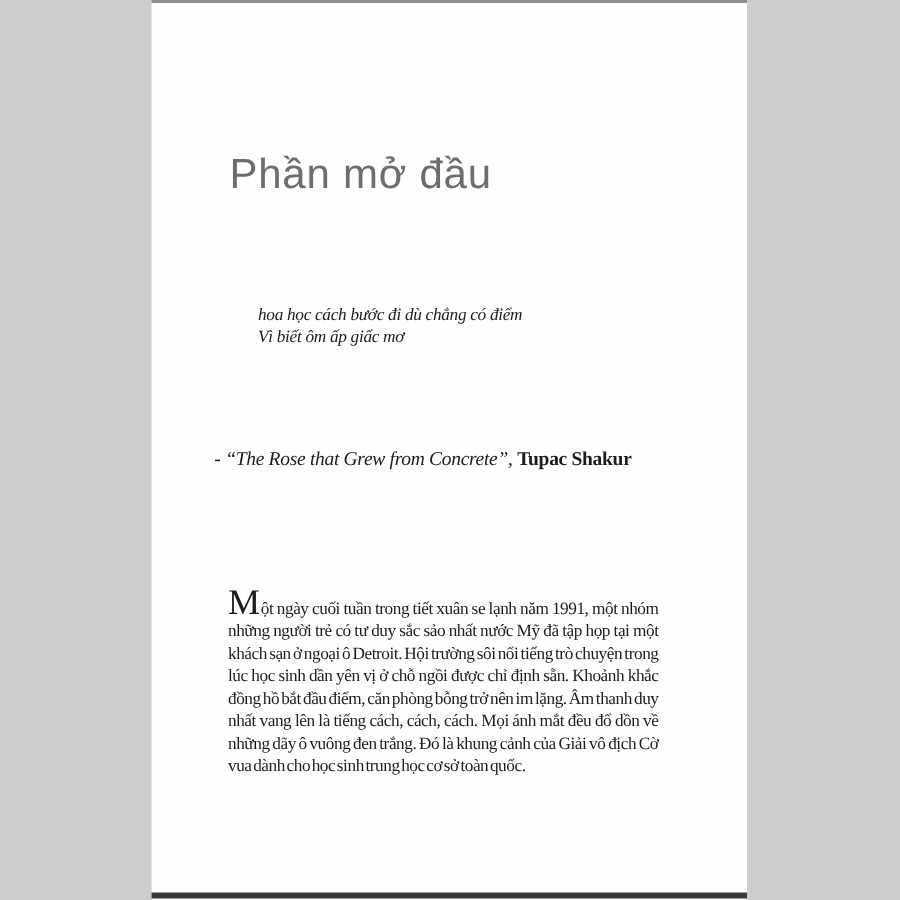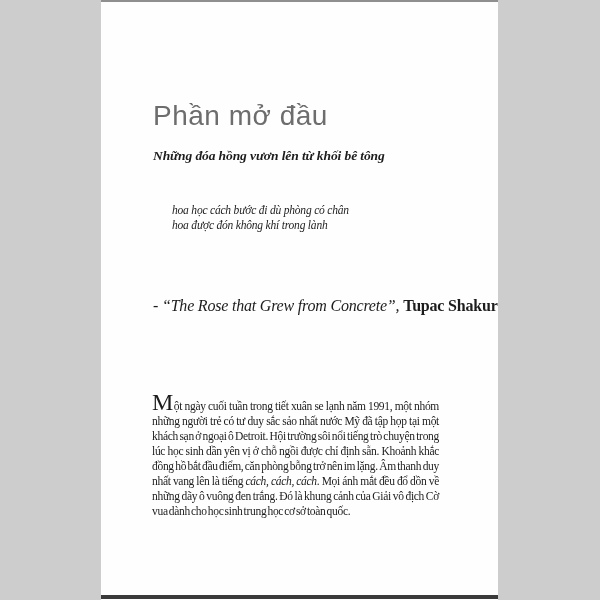--- a/index.html
+++ b/index.html
@@ -41,51 +41,50 @@
     font-size:13.5px;line-height:16px;font-weight:700;font-style:italic;
     letter-spacing:-0.1px;color:var(--text);white-space:nowrap;
   }
   .poem{
     position:absolute;left:71px;top:203px;
     font-style:italic;font-size:11.5px;line-height:15px;
     letter-spacing:-0.2px;color:var(--text);
   }
   .poem-line{white-space:nowrap;}
   .attribution{
-    position:absolute;left:52px;top:298px;width:286px;padding-right:4px;
-    text-align:right;font-size:16px;line-height:15px;
+    position:absolute;left:38px;top:298px;width:286px;padding-right:4px;
+    text-align:right;font-size:13px;line-height:15px;
     letter-spacing:-0.2px;color:var(--text);white-space:nowrap;
   }
   .attr-prefix{font-style:italic;}
   .attr-author{font-weight:700;}
   .body-par{
     position:absolute;left:51px;top:395px;width:287px;margin:0;
     text-align:justify;font-size:11.5px;line-height:15px;
     letter-spacing:-0.3px;word-spacing:-1.5px;color:var(--text);
   }
   .initial{
     font-size:24px;line-height:15px;letter-spacing:0.5px;
   }
-  .em{font-style:italic;}
+  .em{}
 </style>
 </head>
 <body>
 
 <div class="stage">
   <div class="page">
 
     <div class="page-edge-top"></div>
 
     <h1 class="title">Phần mở đầu</h1>
 
-    <h2 class="subtitle">Những đóa hồng vươn lên từ khối bê tông</h2>
 
     <div class="poem">
-      <div class="poem-line">hoa học cách bước đi dù phòng có chân</div>
-      <div class="poem-line">hoa được đón không khí trong lành</div>
+      <div class="poem-line">hoa học cách bước đi dù chẳng có điểm</div>
+      <div class="poem-line">Vì biết ôm ấp giấc mơ</div>
     </div>
 
     <div class="attribution"><span class="attr-prefix">- “The Rose that Grew from Concrete”, </span><span class="attr-author">Tupac Shakur</span></div>
 
     <p class="body-par"><span class="initial">M</span><span>ột ngày cuối tuần trong tiết xuân se lạnh năm 1991, một nhóm những người trẻ có tư duy sắc sảo nhất nước Mỹ đã tập họp tại một khách sạn ở ngoại ô Detroit. Hội trường sôi nổi tiếng trò chuyện trong lúc học sinh dần yên vị ở chỗ ngồi được chỉ định sẵn. Khoảnh khắc đồng hồ bắt đầu điểm, căn phòng bỗng trở nên im lặng. Âm thanh duy nhất vang lên là tiếng </span><span class="em">cách, cách, cách</span><span>. Mọi ánh mắt đều đổ dồn về những dãy ô vuông đen trắng. Đó là khung cảnh của Giải vô địch Cờ vua dành cho học sinh trung học cơ sở toàn quốc.</span></p>
 
     <div class="page-edge-bottom"></div>
   </div>
 </div>
 

